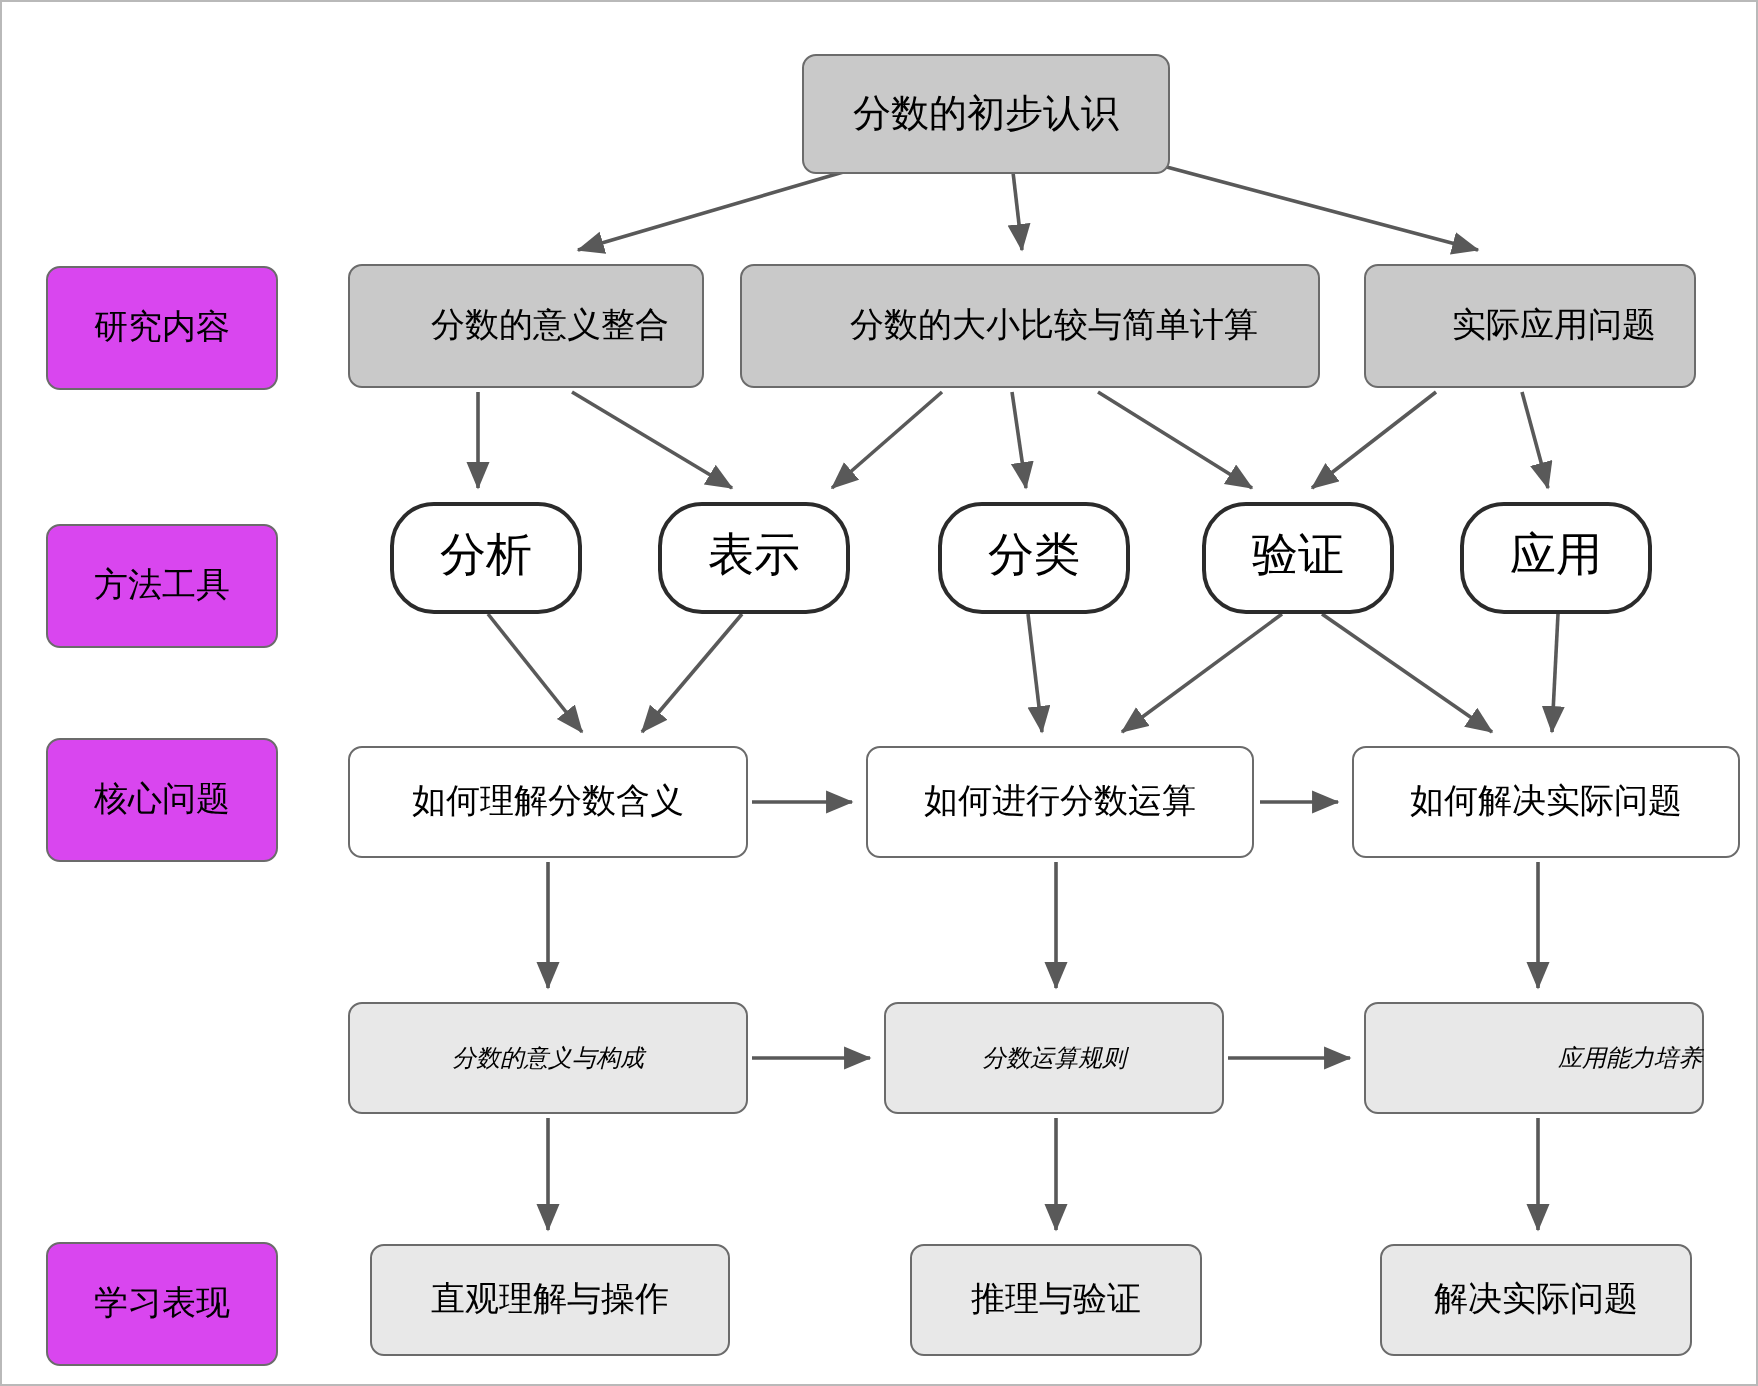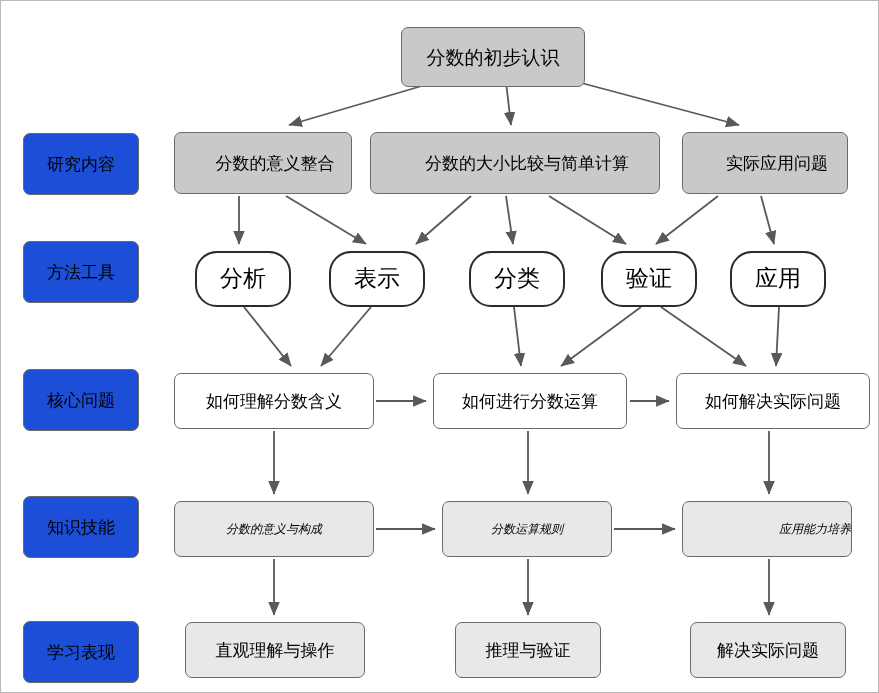--- a/index.html
+++ b/index.html
@@ -33,21 +33,21 @@
     display: flex;
     align-items: center;
     justify-content: center;
     text-align: center;
     color: #000000;
     line-height: 1.2;
     white-space: nowrap;
   }
   
   .lane {
-    background: #1d4ed8;
+    background: #d946ef;
     border: 1.5px solid #6b6b6b;
     border-radius: 7px;
     font-size: 17px;
     box-shadow: none;
   }
   
   .root {
     background: #c9c9c9;
     border: 1.5px solid #6b6b6b;
     border-radius: 7px;
@@ -139,29 +139,26 @@
     </g>
   </svg>
 
   <div class="node root" style="left:400px; top:26px; width:184px; height:60px;align-items:center;">
     <span>分数的初步认识</span>
   </div>
 
   <div class="node lane" style="left:22px; top:132px; width:116px; height:62px;">
     <span>研究内容</span>
   </div>
-  <div class="node lane" style="left:22px; top:240px; width:116px; height:62px;">
+  <div class="node lane" style="left:22px; top:261px; width:116px; height:62px;">
     <span>方法工具</span>
   </div>
   <div class="node lane" style="left:22px; top:368px; width:116px; height:62px;">
     <span>核心问题</span>
   </div>
-  <div class="node lane" style="left:22px; top:495px; width:116px; height:62px;">
-    <span>知识技能</span>
-  </div>
   <div class="node lane" style="left:22px; top:620px; width:116px; height:62px;">
     <span>学习表现</span>
   </div>
 
   <div class="node content" style="left:173px; top:131px; width:178px; height:62px;">
     <span>分数的意义整合</span>
   </div>
   <div class="node content" style="left:369px; top:131px; width:290px; height:62px;">
     <span>分数的大小比较与简单计算</span>
   </div>

